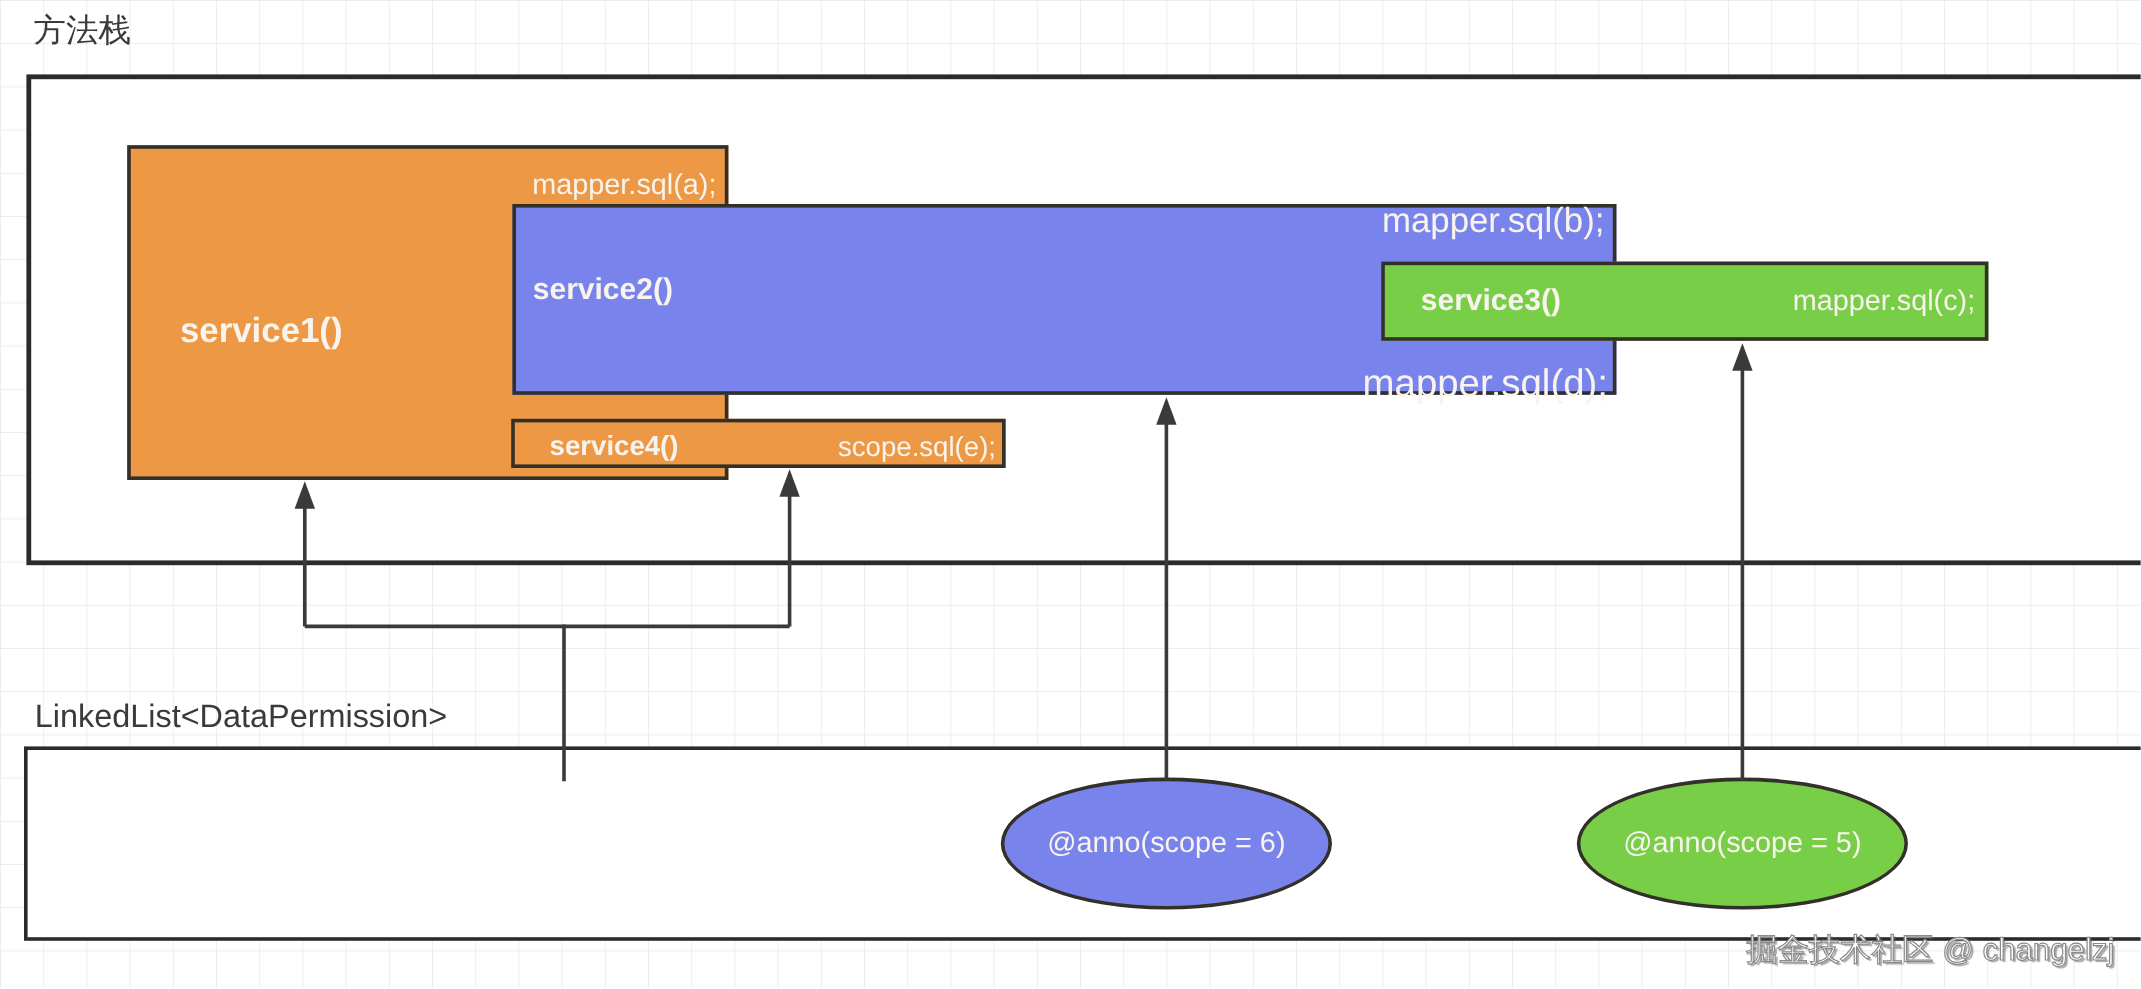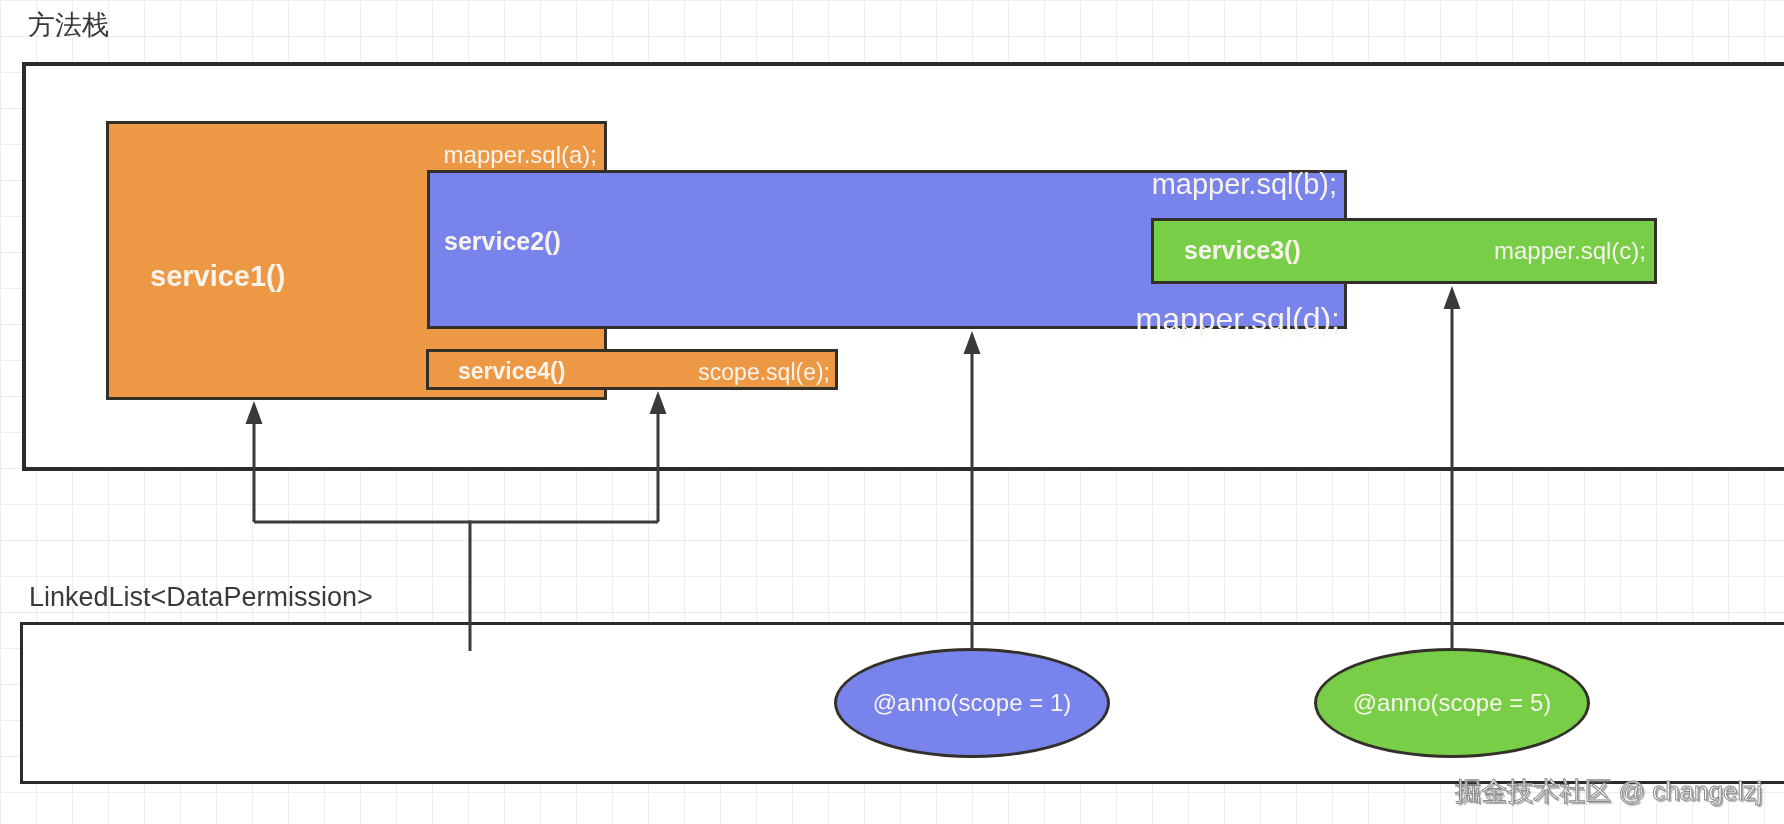--- a/index.html
+++ b/index.html
@@ -65,21 +65,21 @@
   <div class="t light" style="right:138px;top:237px;font-size:24px;">mapper.sql(c);</div>
 
   <div class="t light bold" style="left:437px;top:358px;font-size:23px;margin-left:21px;">service4()</div>
   <div class="t light" style="right:954px;top:359px;font-size:23px;">scope.sql(e);</div>
 
   <div class="t dark" style="left:29px;top:582px;">LinkedList&lt;DataPermission&gt;</div>
 
   <div class="whitebox" style="left:20px;top:622px;width:1790px;height:162px;border-width:3px;"></div>
 
   <div class="ellipse fill-blue" style="left:834px;top:648px;width:276px;height:110px;">
-    <span class="t-inner">@anno(scope = 1)</span>
+    <span class="t-inner">@anno(scope = 6)</span>
   </div>
   <div class="ellipse fill-green" style="left:1314px;top:648px;width:276px;height:110px;">
     <span class="t-inner">@anno(scope = 5)</span>
   </div>
 
   <svg class="arrows" width="1784" height="824" viewBox="0 0 1784 824">
 
     <line x1="470" y1="520.5" x2="470" y2="651"></line>
 
     <line x1="254" y1="522" x2="658" y2="522"></line>

